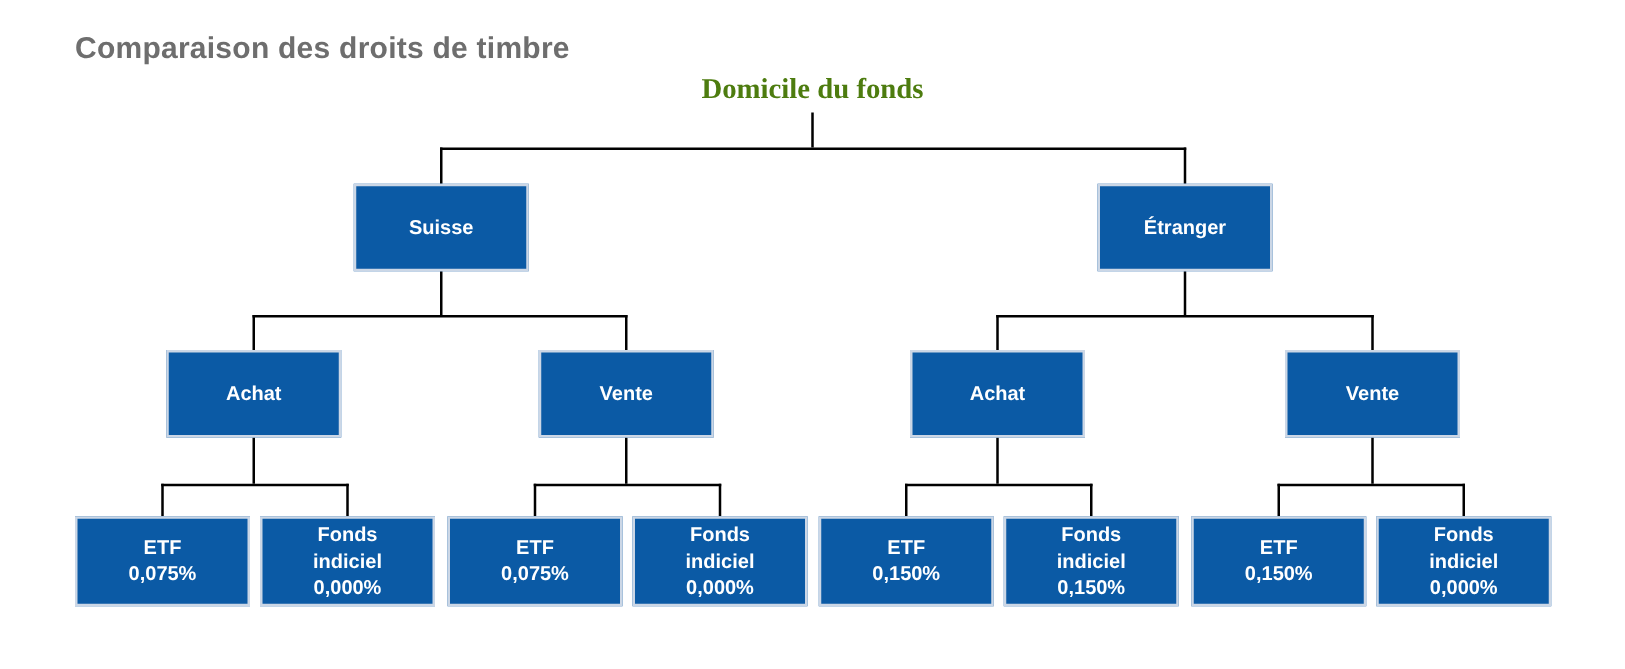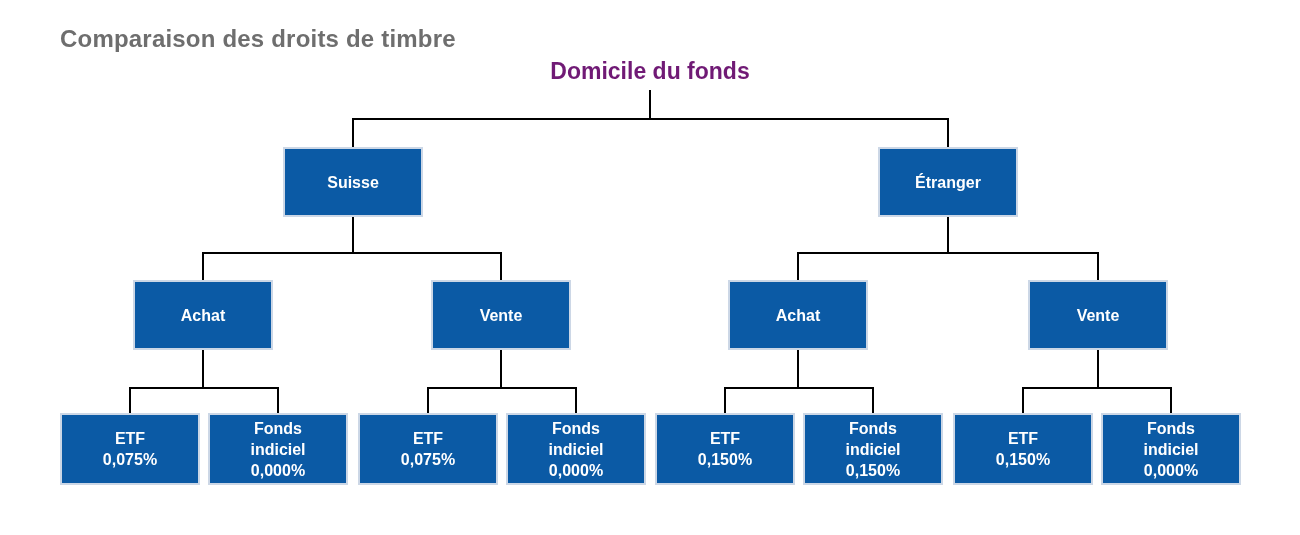--- a/index.html
+++ b/index.html
@@ -21,21 +21,22 @@
     letter-spacing: 0.2px;
   }
   .root-title {
     position: absolute;
     left: 450px;
     top: 58px;
     width: 400px;
     text-align: center;
     font-size: 23px;
     font-weight: bold;
-    color: #701a75;
+    color: #4d7c0f;
+    font-family: Liberation Serif, serif;
   }
   .ln {
     position: absolute;
     background: #000000;
   }
   .node {
     position: absolute;
     width: 140px;
     height: 70px;
     background: #0b5aa5;

